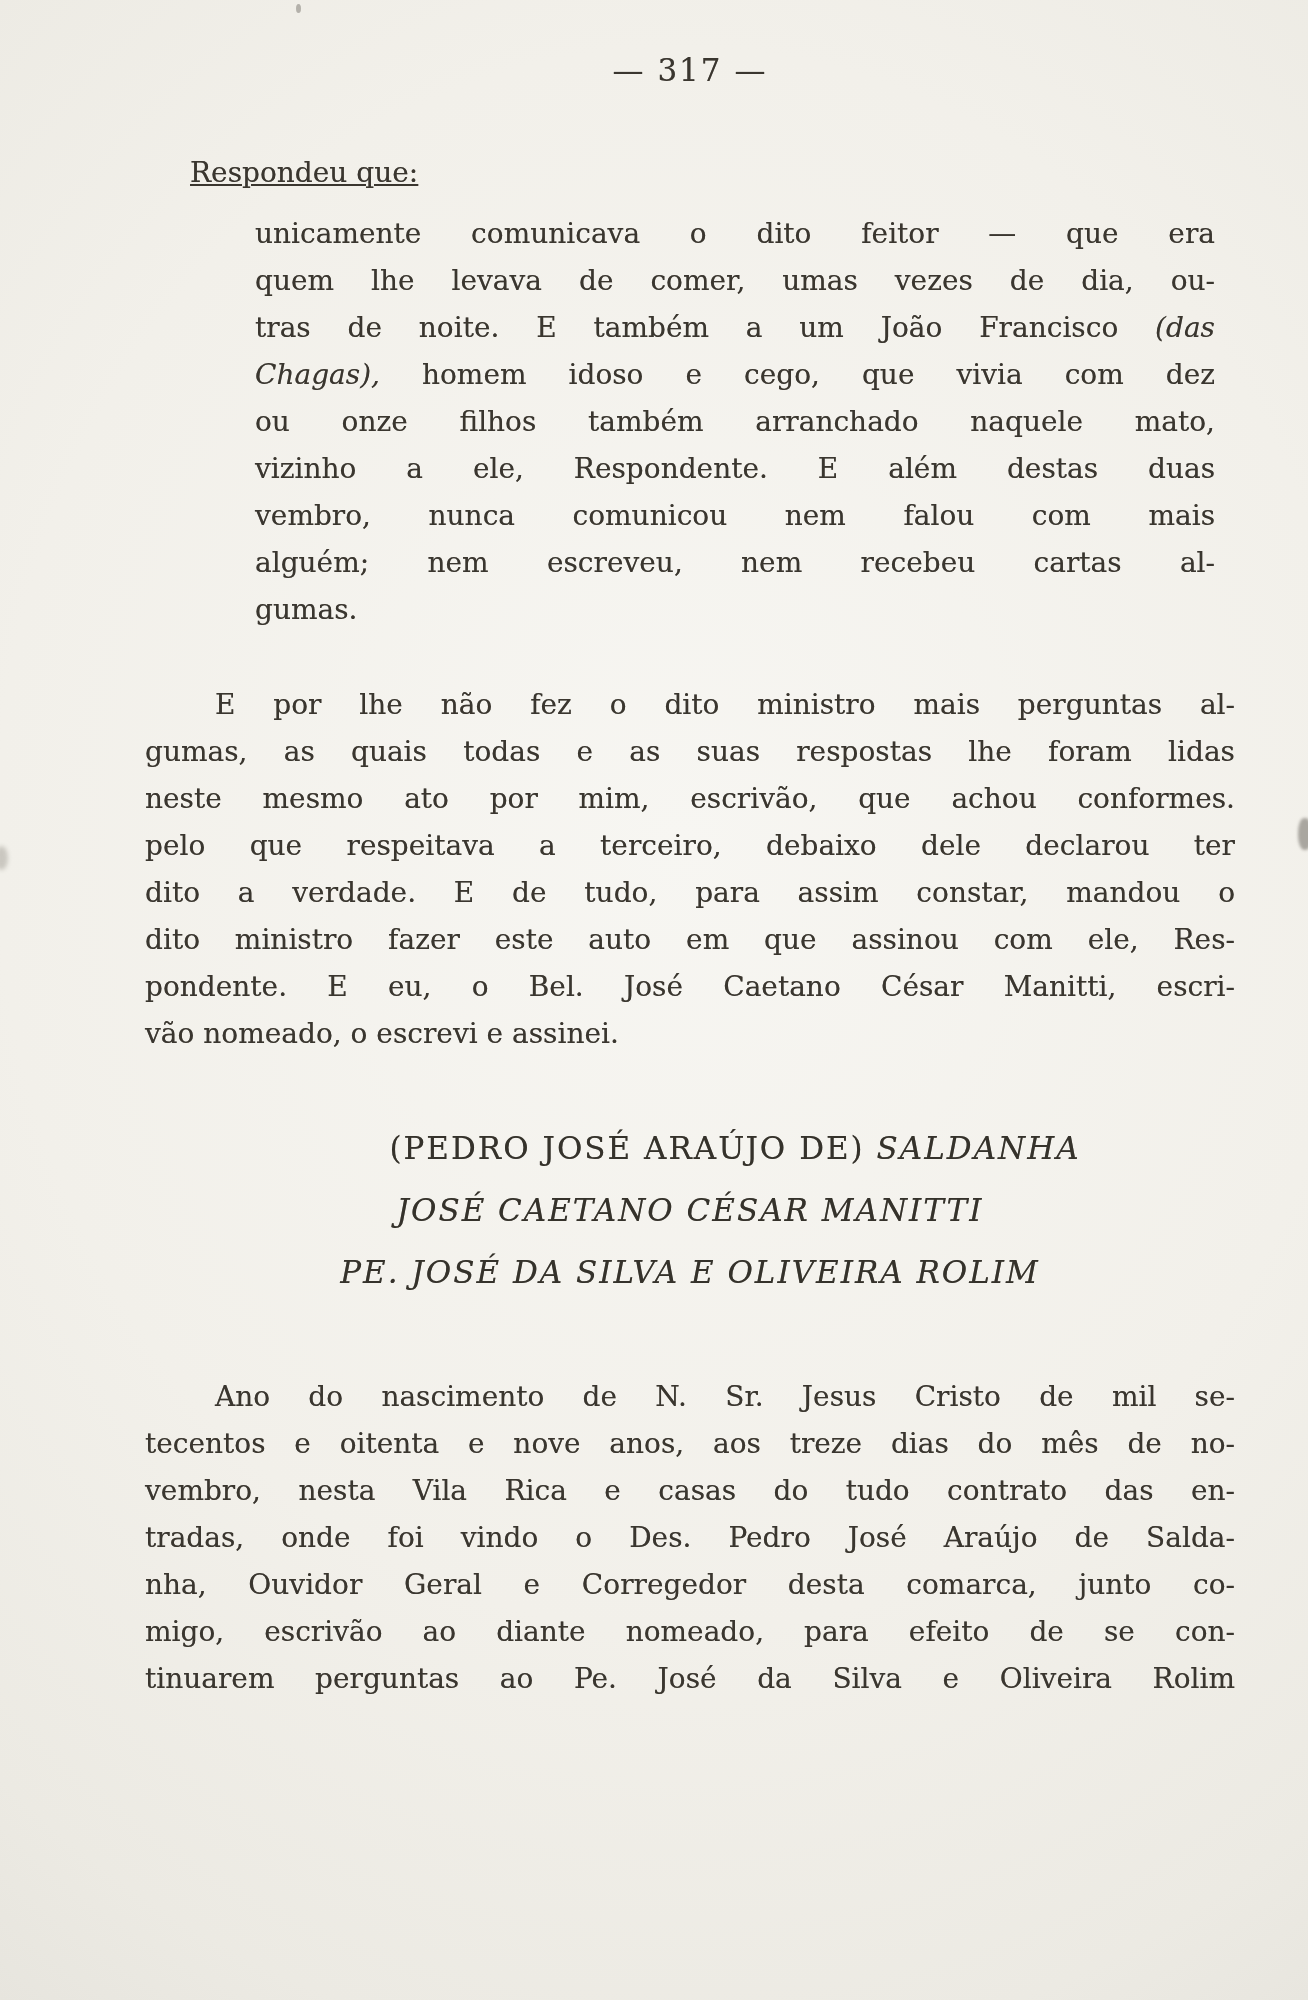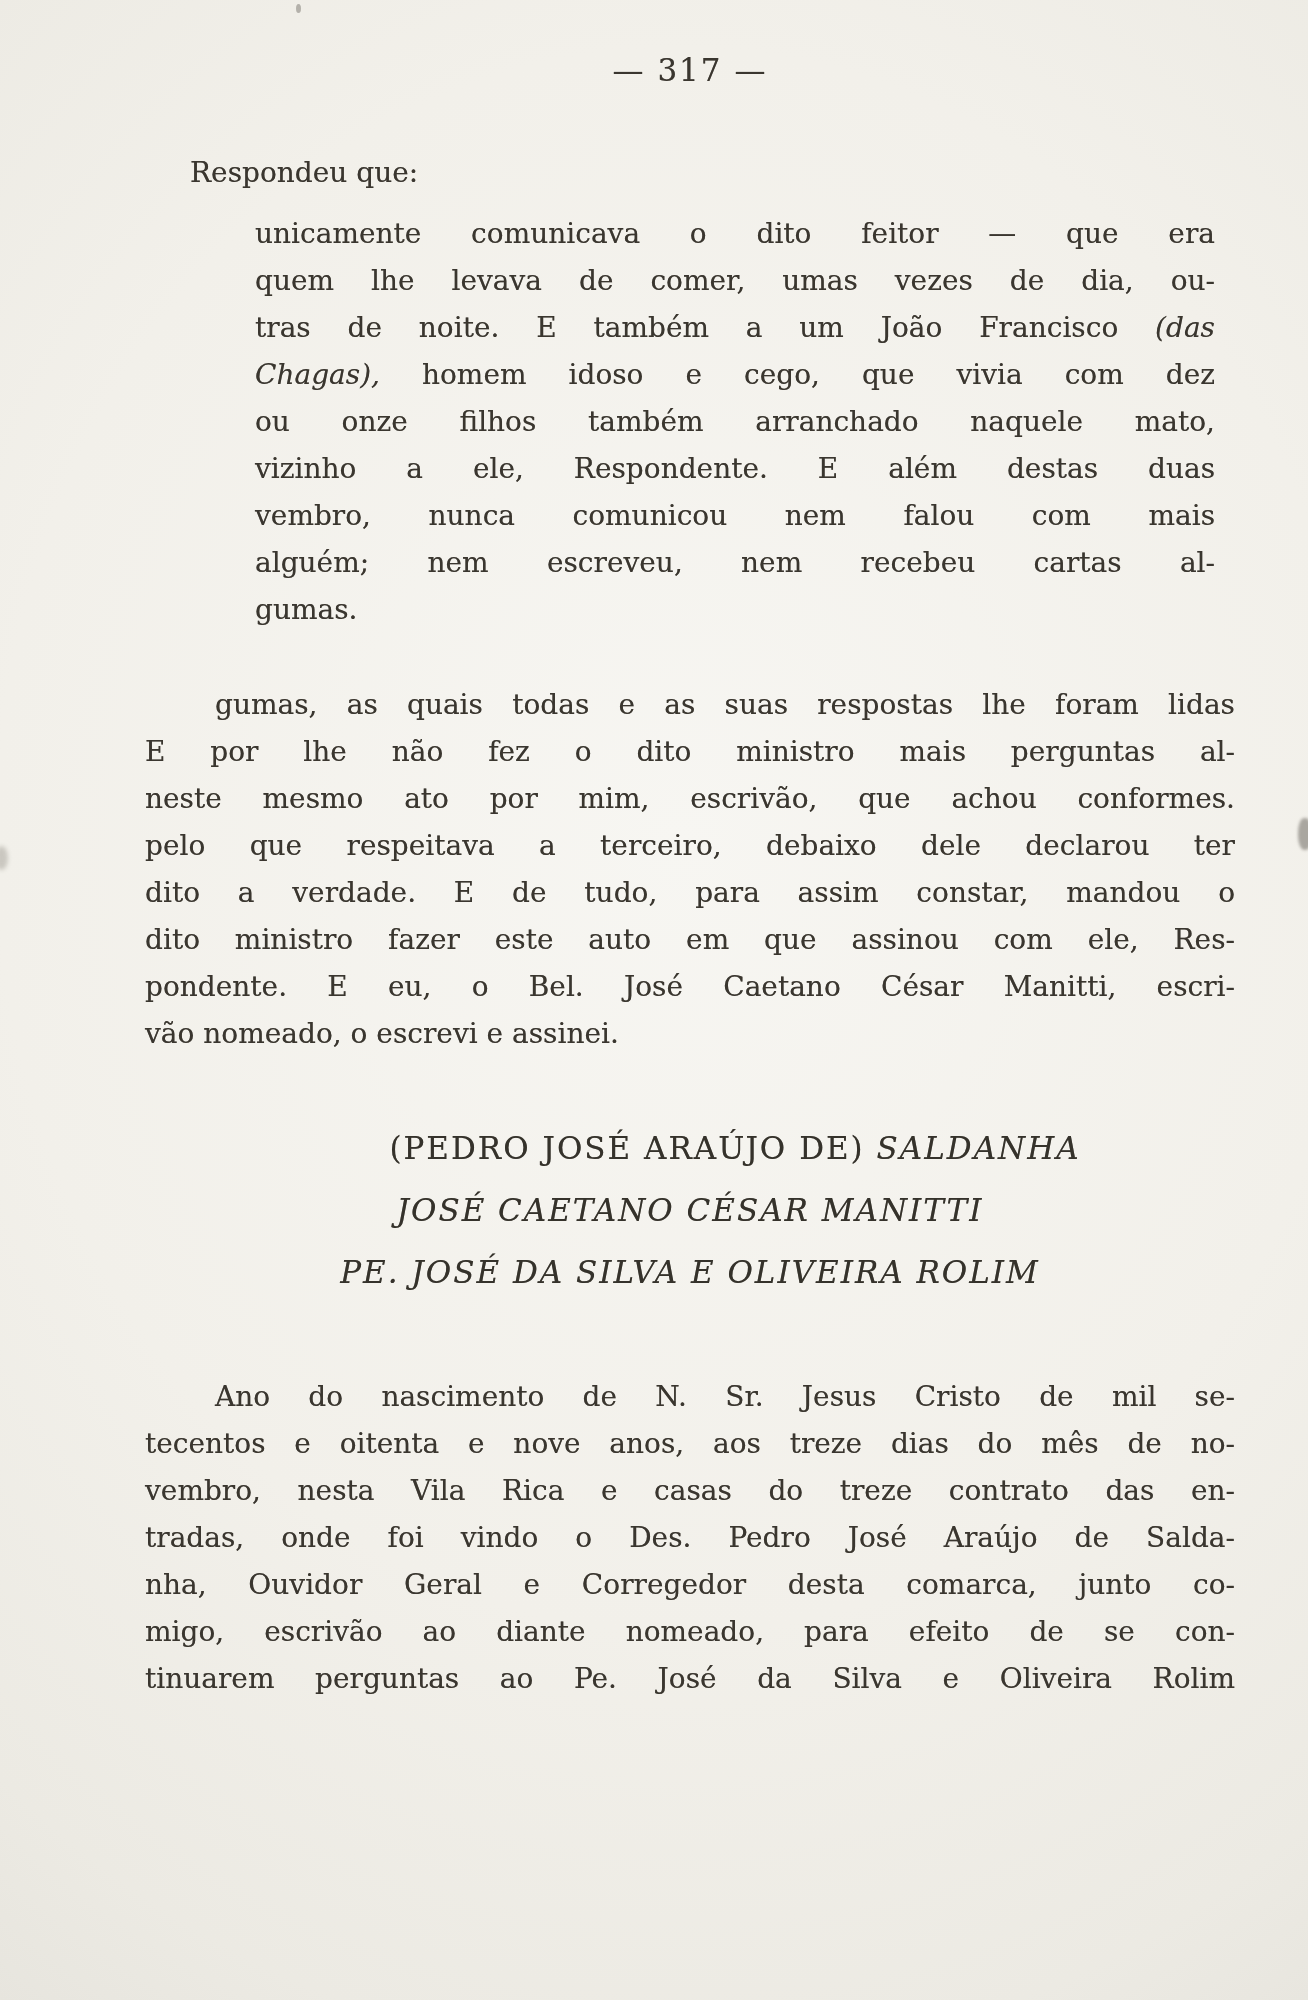--- a/index.html
+++ b/index.html
@@ -28,20 +28,21 @@
   .page-number {
     text-align: center;
     font-size: 31px;
     letter-spacing: 2px;
     margin-bottom: 62px;
   }
   .intro {
     margin-left: 45px;
     margin-bottom: 14px;
     line-height: 46px;
+    text-decoration: underline;
   }
   .quote {
     margin-left: 110px;
     margin-right: 20px;
     margin-bottom: 48px;
   }
   .para2 { margin-bottom: 34px; }
   .indent-first .tline:first-child { text-indent: 70px; }
 
   .sigs { margin-bottom: 70px; padding-top: 26px; }
@@ -108,41 +109,41 @@
       <div class="tline"><span>tras de noite. E também a um João Francisco </span><span class="it">(das</span></div>
       <div class="tline"><span class="it">Chagas),</span><span> homem idoso e cego, que vivia com dez</span></div>
       <div class="tline"><span>ou onze filhos também arranchado naquele mato,</span></div>
       <div class="tline"><span>vizinho a ele, Respondente. E além destas duas</span></div>
       <div class="tline"><span>vembro, nunca comunicou nem falou com mais</span></div>
       <div class="tline"><span>alguém; nem escreveu, nem recebeu cartas al-</span></div>
       <div class="tline tlast"><span>gumas.</span></div>
     </div>
 
   <div class="para2 indent-first">
+      <div class="tline"><span>E por lhe não fez o dito ministro mais perguntas al-</span></div>
       <div class="tline"><span>gumas, as quais todas e as suas respostas lhe foram lidas</span></div>
-      <div class="tline"><span>E por lhe não fez o dito ministro mais perguntas al-</span></div>
       <div class="tline"><span>neste mesmo ato por mim, escrivão, que achou conformes.</span></div>
       <div class="tline"><span>pelo que respeitava a terceiro, debaixo dele declarou ter</span></div>
       <div class="tline"><span>dito a verdade. E de tudo, para assim constar, mandou o</span></div>
       <div class="tline"><span>dito ministro fazer este auto em que assinou com ele, Res-</span></div>
       <div class="tline"><span>pondente. E eu, o Bel. José Caetano César Manitti, escri-</span></div>
       <div class="tline tlast"><span>vão nomeado, o escrevi e assinei.</span></div>
     </div>
 
   <div class="sigs">
       <div class="tline"><span>(PEDRO JOSÉ ARAÚJO DE) </span><span class="it">SALDANHA</span></div>
       <div class="tline"><span class="it">JOSÉ CAETANO CÉSAR MANITTI</span></div>
       <div class="tline tlast"><span class="it">PE. JOSÉ DA SILVA E OLIVEIRA ROLIM</span></div>
     </div>
 
 
   <div class="indent-first justify-last">
       <div class="tline"><span>Ano do nascimento de N. Sr. Jesus Cristo de mil se-</span></div>
       <div class="tline"><span>tecentos e oitenta e nove anos, aos treze dias do mês de no-</span></div>
-      <div class="tline"><span>vembro, nesta Vila Rica e casas do treze contrato das en-</span></div>
+      <div class="tline"><span>vembro, nesta Vila Rica e casas do tudo contrato das en-</span></div>
       <div class="tline"><span>tradas, onde foi vindo o Des. Pedro José Araújo de Salda-</span></div>
       <div class="tline"><span>nha, Ouvidor Geral e Corregedor desta comarca, junto co-</span></div>
       <div class="tline"><span>migo, escrivão ao diante nomeado, para efeito de se con-</span></div>
       <div class="tline tlast"><span>tinuarem perguntas ao Pe. José da Silva e Oliveira Rolim</span></div>
     </div>
 
   <div class="smudge-right"></div>
   <div class="smudge-left"></div>
   <div class="speck-top"></div>
 

